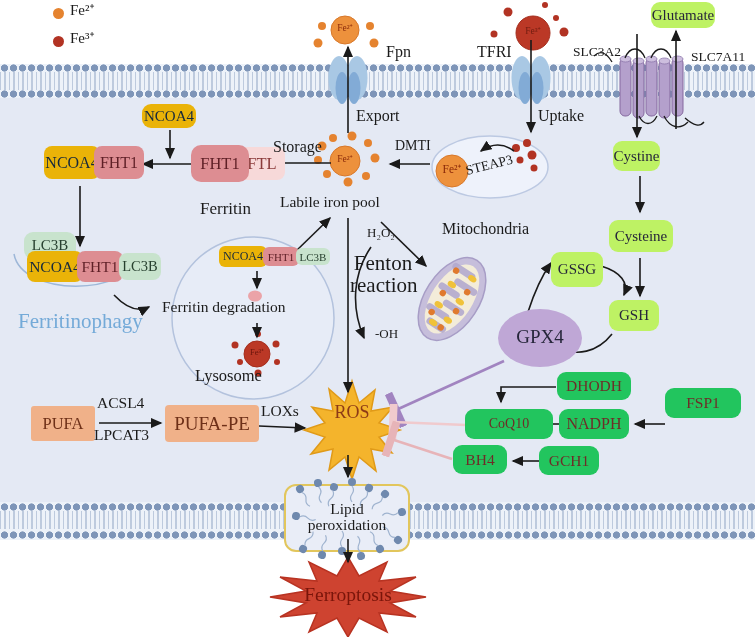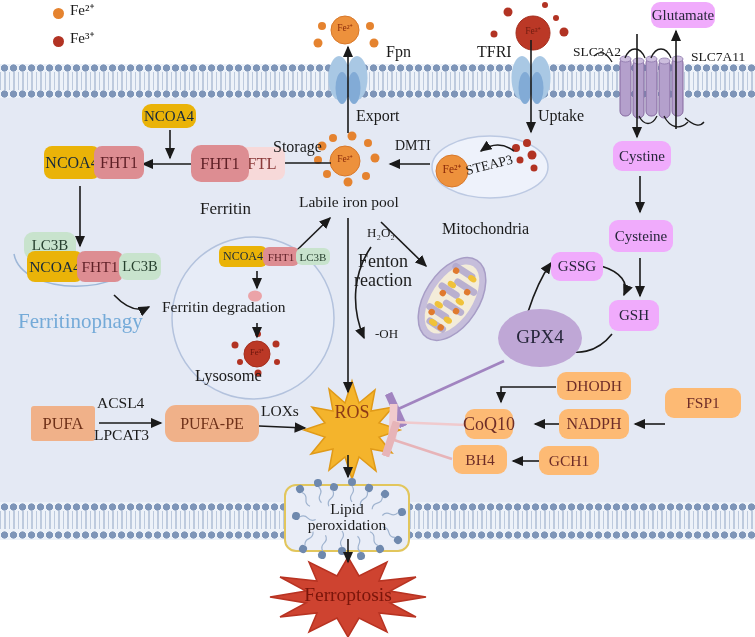--- a/index.html
+++ b/index.html
@@ -23,22 +23,22 @@
   
   .lbl{position:absolute;white-space:nowrap;color:#1b1b1b;line-height:1.06;z-index:4}
   .wrap{white-space:normal;text-align:center}
   .box{position:absolute;display:flex;align-items:center;justify-content:center;border-radius:9px;z-index:4}
   .cplx{position:absolute;display:flex;align-items:center;z-index:4}
   .cbox{display:flex;align-items:center;justify-content:center;border-radius:8px}
   .blue{background:#eab308;color:#16293c}
   .pinkred{background:#dd8d92;color:#5e1f26}
   .lightpink{background:#f7d9d9;color:#8a3a3a}
   .green{background:#c8e3cd;color:#27402f}
-  .purple{background:#f0abfc;color:#26263a}
-  .pink{background:#fdba74;color:#6e2d28}
+  .purple{background:#bef264;color:#26263a}
+  .pink{background:#22c55e;color:#6e2d28}
   .orangebox{background:#f0b189;color:#6e3018}
   .dot{position:absolute;border-radius:50%;z-index:4}
 </style>
 </head>
 <body>
 
 <div id="canvas">
 
   <div id="cytoplasm"></div>
   <div id="mem-top" class="membrane"></div>
@@ -275,45 +275,45 @@
   <div class="cplx" style="left:219px;top:246px">
     <div class="cbox blue" style="width:48px;height:21px;font-size:12px;border-radius:6px">NCOA4</div>
     <div class="cbox pinkred" style="width:36px;height:19px;font-size:11px;border-radius:6px;margin-left:-4px">FHT1</div>
     <div class="cbox green" style="width:34px;height:17px;font-size:11px;border-radius:6px;margin-left:-3px">LC3B</div>
   </div>
   <div class="lbl" style="left:162px;top:299px;font-size:15.5px">Ferritin degradation</div>
   <div class="lbl" style="left:243px;top:348px;width:28px;text-align:center;font-size:8.5px;color:#6b150c">Fe³⁺</div>
   <div class="lbl" style="left:195px;top:367px;font-size:16.5px">Lysosome</div>
 
   <div class="lbl" style="left:331px;top:154px;width:28px;text-align:center;font-size:9.5px;color:#8a2a0a">Fe²⁺</div>
-  <div class="lbl" style="left:299px;top:194px;font-size:15.5px">Labile iron pool</div>
+  <div class="lbl" style="left:280px;top:194px;font-size:15.5px">Labile iron pool</div>
   <div class="lbl" style="left:395px;top:139px;font-size:14px">DMTI</div>
   <div class="lbl" style="left:437px;top:163px;width:30px;text-align:center;font-size:11.5px;color:#8a2808">Fe²⁺</div>
   <div class="lbl" style="left:466px;top:164px;font-size:13.5px;transform:rotate(-14deg);transform-origin:left center">STEAP3</div>
 
   <div class="lbl" style="left:367px;top:226px;font-size:13px">H₂O₂</div>
-  <div class="lbl wrap" style="left:350px;top:252px;width:66px;font-size:18px">Fenton reaction</div>
+  <div class="lbl wrap" style="left:350px;top:252px;width:66px;font-size:21px">Fenton reaction</div>
   <div class="lbl" style="left:375px;top:327px;font-size:13px">-OH</div>
   <div class="lbl" style="left:442px;top:221px;font-size:16px">Mitochondria</div>
   <div class="lbl" style="left:324px;top:403px;width:56px;text-align:center;font-size:18px;color:#8d3a16">ROS</div>
 
-  <div class="box purple" style="left:613px;top:141px;width:58px;height:30px;font-size:15px">Cystine</div>
+  <div class="box purple" style="left:613px;top:141px;width:47px;height:30px;font-size:15px">Cystine</div>
   <div class="box purple" style="left:609px;top:220px;width:64px;height:32px;font-size:15px">Cysteine</div>
-  <div class="box purple" style="left:551px;top:252px;width:52px;height:29px;font-size:15px">GSSG</div>
+  <div class="box purple" style="left:551px;top:252px;width:52px;height:35px;font-size:15px">GSSG</div>
   <div class="box purple" style="left:609px;top:300px;width:50px;height:31px;font-size:15px">GSH</div>
   <div class="lbl" style="left:505px;top:327px;width:70px;text-align:center;font-size:19px;color:#26263a">GPX4</div>
 
   <div class="box pink" style="left:557px;top:372px;width:74px;height:28px;font-size:15.5px">DHODH</div>
-  <div class="box pink" style="left:465px;top:409px;width:48px;height:30px;font-size:18px">CoQ10</div>
+  <div class="box pink" style="left:465px;top:409px;width:88px;height:30px;font-size:14px">CoQ10</div>
   <div class="box pink" style="left:559px;top:409px;width:70px;height:30px;font-size:16px">NADPH</div>
   <div class="box pink" style="left:665px;top:388px;width:76px;height:30px;font-size:15.5px">FSP1</div>
   <div class="box pink" style="left:453px;top:445px;width:54px;height:29px;font-size:15.5px">BH4</div>
   <div class="box pink" style="left:539px;top:446px;width:60px;height:29px;font-size:15.5px">GCH1</div>
 
   <div class="box orangebox" style="left:31px;top:406px;width:64px;height:35px;font-size:16.5px;border-radius:3px">PUFA</div>
   <div class="lbl" style="left:97px;top:395px;font-size:15.5px">ACSL4</div>
   <div class="lbl" style="left:94px;top:427px;font-size:15.5px">LPCAT3</div>
-  <div class="box orangebox" style="left:165px;top:405px;width:94px;height:37px;font-size:16px;border-radius:11px">PUFA-PE</div>
+  <div class="box orangebox" style="left:165px;top:405px;width:94px;height:37px;font-size:19px;border-radius:4px">PUFA-PE</div>
   <div class="lbl" style="left:261px;top:403px;font-size:15.5px">LOXs</div>
   <div class="lbl" style="left:295px;top:585px;width:106px;text-align:center;font-size:19.5px;color:#7a150a">Ferroptosis</div>
   <div class="lbl wrap" style="left:292px;top:501px;width:110px;font-size:15.5px">Lipid peroxidation</div>
 
 </div>
 
 </body></html>

